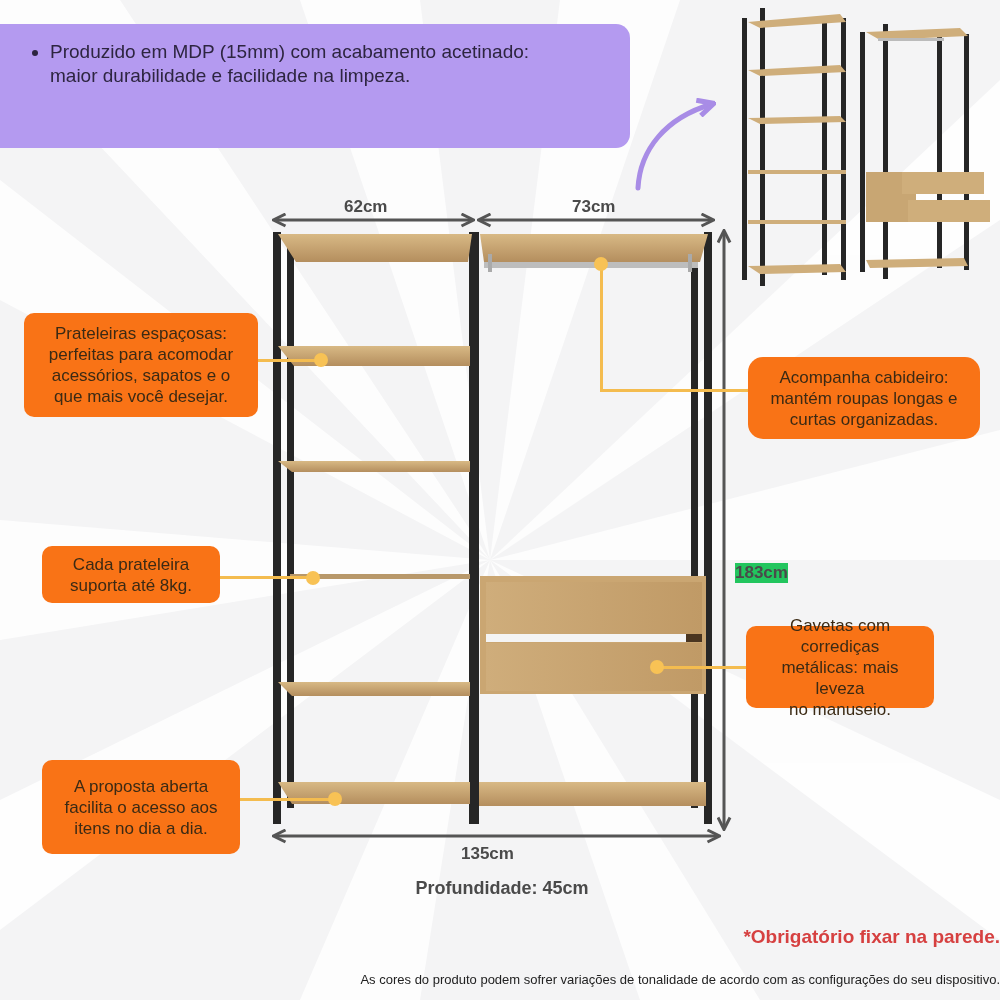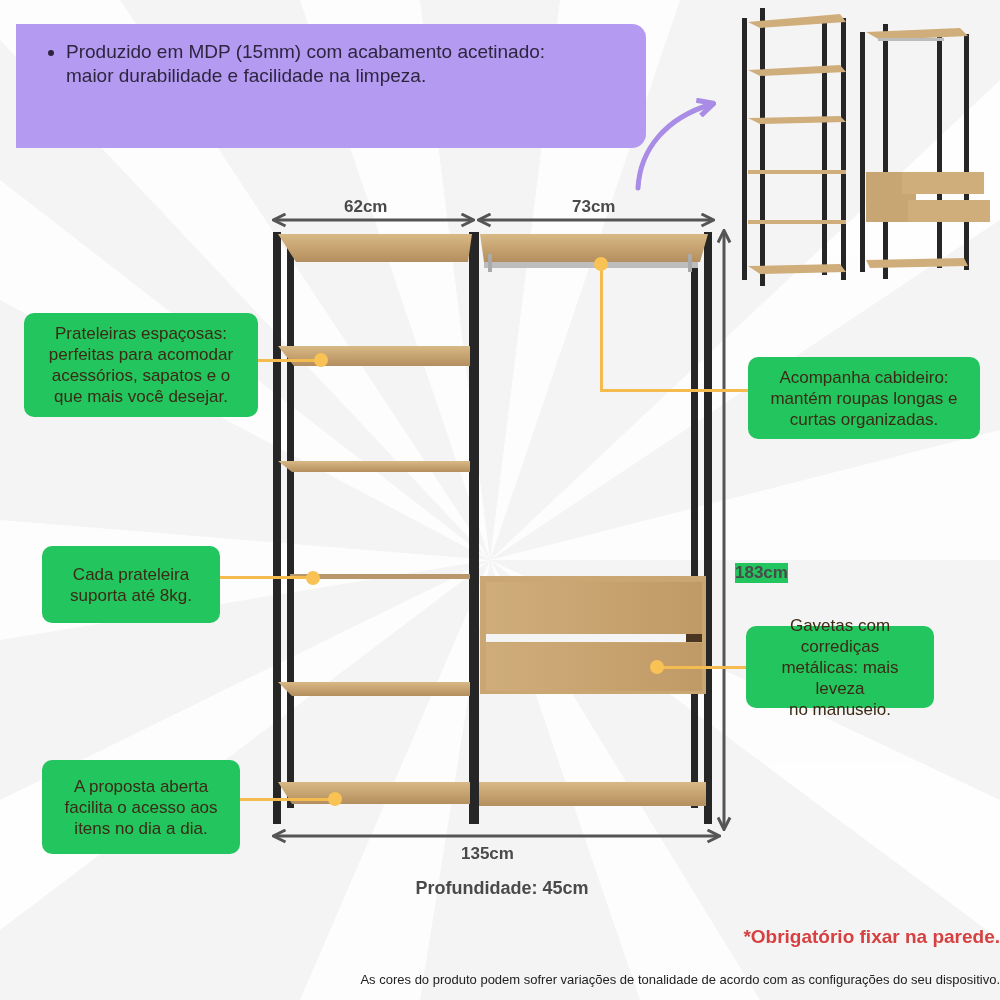--- a/index.html
+++ b/index.html
@@ -7,39 +7,39 @@
   body {
     position: relative;
     font-family: "Liberation Sans", "DejaVu Sans", sans-serif;
     background: #f4f4f5;
     color: #222;
   }
   .rays { position: absolute; inset: 0; z-index: 0; }
 
   
   .banner {
-    position: absolute; left: 16px; top: 24px; width: 630px; height: 124px;
+    position: absolute; left: 0; top: 24px; width: 630px; height: 124px;
     background: #b49af0; border-radius: 0 14px 14px 0; z-index: 2;
     padding: 16px 0 0 30px;
   }
   .banner ul { list-style: none; }
   .banner li {
     position: relative; padding-left: 20px; font-size: 19px; line-height: 24px; color: #2d2540;
   }
   .banner li::before {
     content: ""; position: absolute; left: 2px; top: 10px; width: 6px; height: 6px;
     border-radius: 50%; background: #2d2540;
   }
   .banner li.bold { font-weight: bold; color: #111; margin-top: 21px; }
   .banner li.bold::before { background: #111; }
 
   
   .callout {
     position: absolute; z-index: 3;
-    background: #22c55e; border-radius: 10px;
+    background: #f97316; border-radius: 10px;
     color: #3b2a14; font-size: 17px; line-height: 21px; text-align: center;
     display: flex; align-items: center; justify-content: center;
     padding: 8px 10px;
   }
   .callout span { white-space: pre-line; }
 
   .leader { position: absolute; background: #f4bc4f; z-index: 3; }
   .dot { position: absolute; width: 14px; height: 14px; border-radius: 50%; background: #f8c255; z-index: 4; }
 
   
@@ -174,30 +174,30 @@
 
 <div class="callout" style="left:24px; top:313px; width:234px; height:104px;">
   <span>Prateleiras espaçosas:
 perfeitas para acomodar
 acessórios, sapatos e o
 que mais você desejar.</span>
 </div>
 <div class="leader" style="left:258px; top:359px; width:62px; height:3px;"></div>
 <div class="dot" style="left:314px; top:353px;"></div>
 
-<div class="callout" style="left:748px; top:357px; width:232px; height:82px;">
+<div class="callout" style="left:748px; top:357px; width:232px; height:82px;border-radius:15px;">
   <span>Acompanha cabideiro:
 mantém roupas longas e
 curtas organizadas.</span>
 </div>
 <div class="leader" style="left:600px; top:265px; width:3px; height:126px;"></div>
 <div class="leader" style="left:600px; top:389px; width:148px; height:3px;"></div>
 <div class="dot" style="left:594px; top:257px;"></div>
 
-<div class="callout" style="left:42px; top:546px; width:178px; height:77px;">
+<div class="callout" style="left:42px; top:546px; width:178px; height:57px;">
   <span>Cada prateleira
 suporta até 8kg.</span>
 </div>
 <div class="leader" style="left:220px; top:576px; width:94px; height:3px;"></div>
 <div class="dot" style="left:306px; top:571px;"></div>
 
 <div class="callout" style="left:746px; top:626px; width:188px; height:82px;">
   <span>Gavetas com corrediças
 metálicas: mais leveza
 no manuseio.</span>

